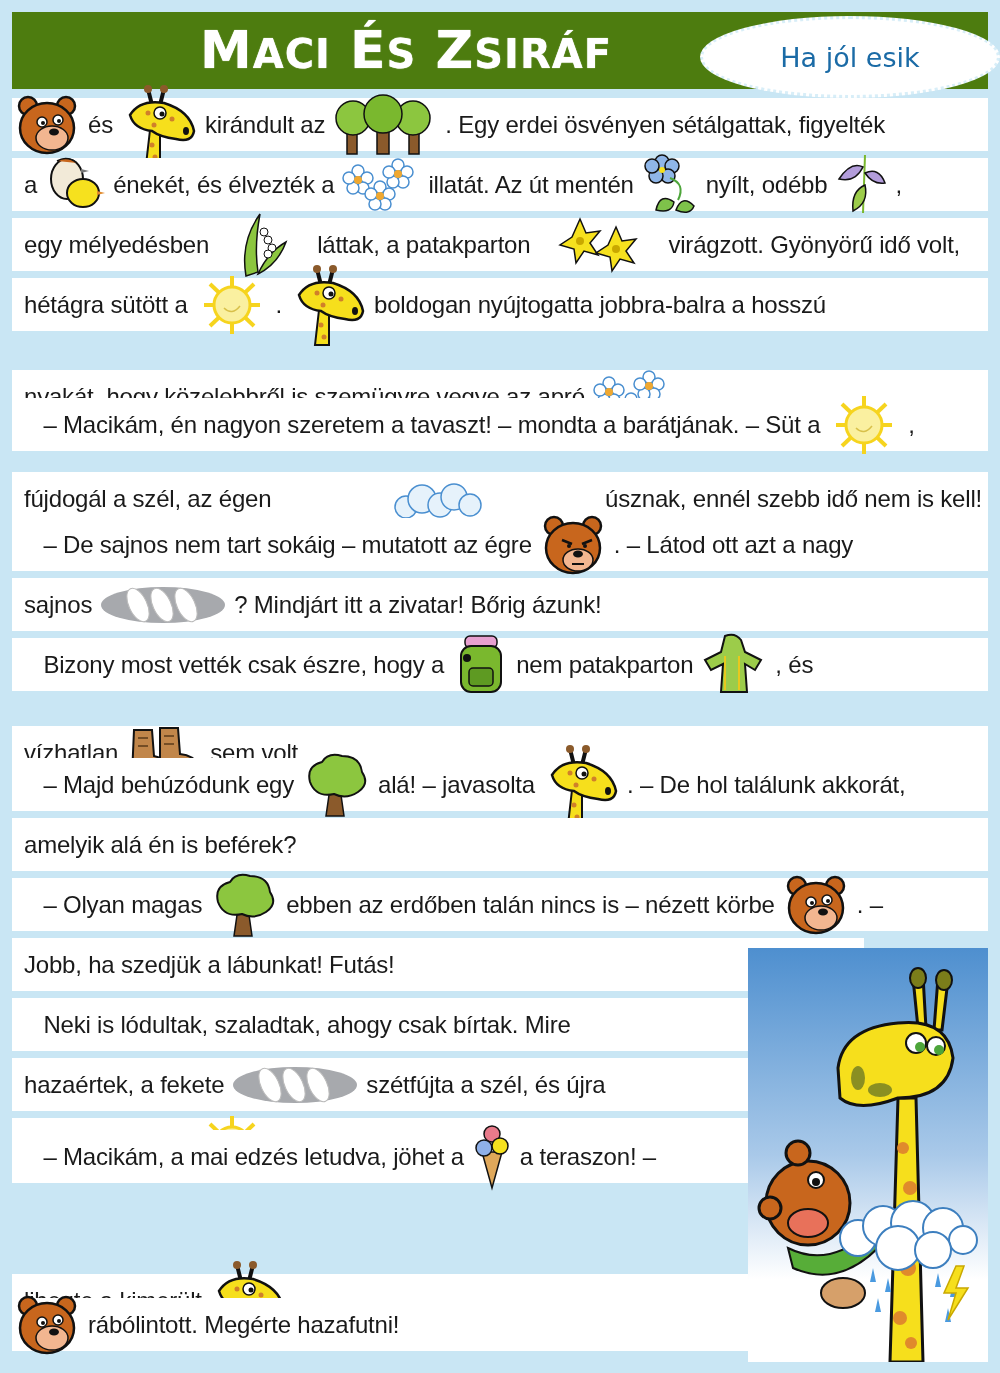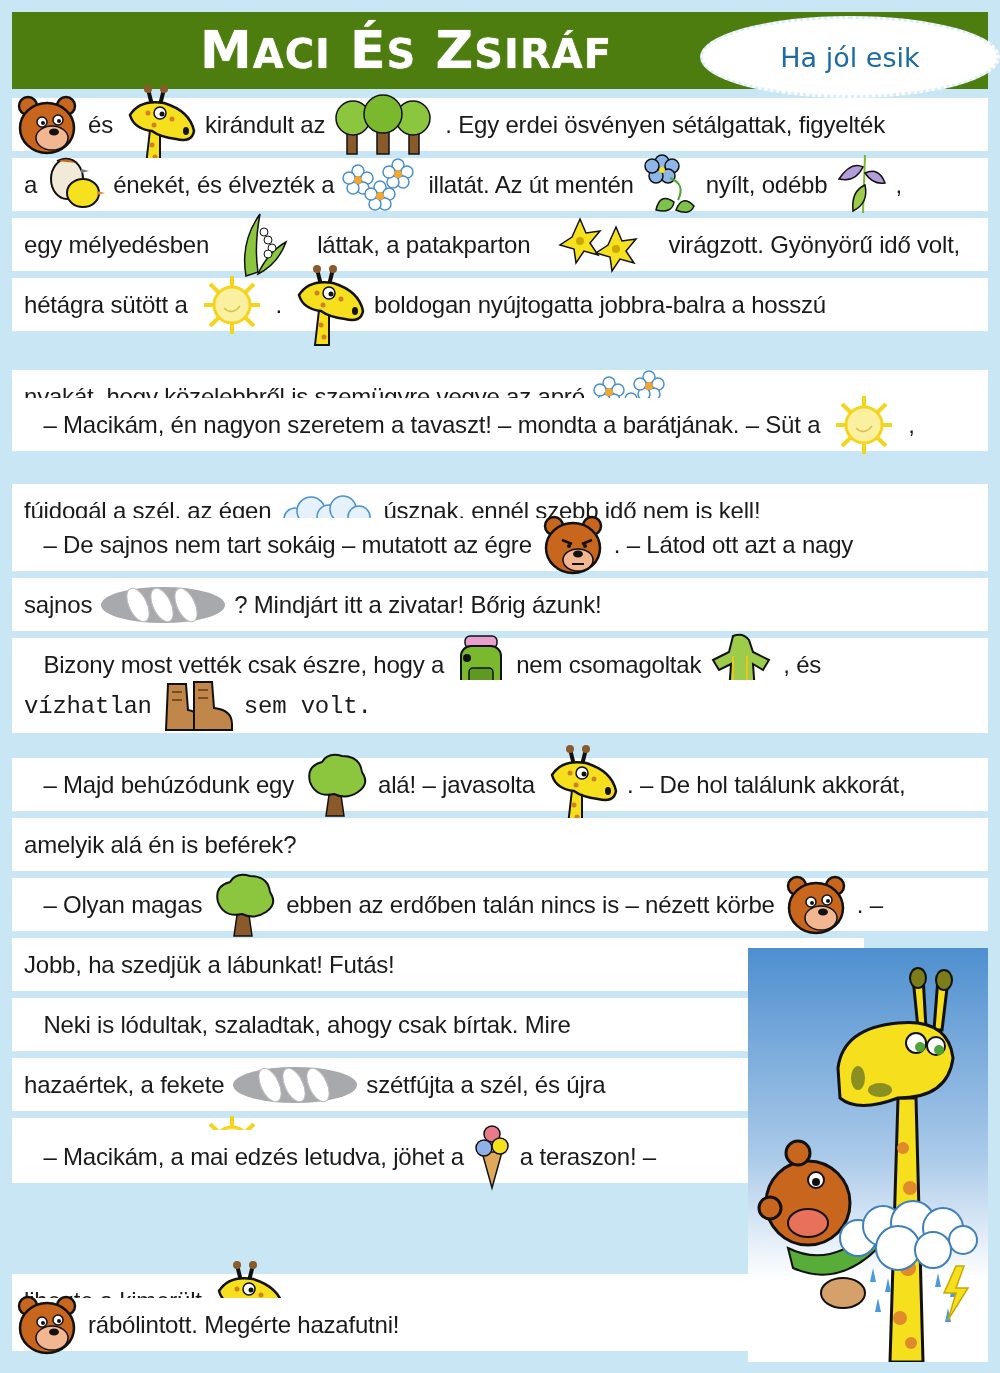--- a/index.html
+++ b/index.html
@@ -291,21 +291,21 @@
             <line x1="8" y1="31" x2="64" y2="31"></line>
             <line x1="14" y1="10" x2="58" y2="52"></line>
             <line x1="58" y1="10" x2="14" y2="52"></line>
           </g>
           <circle cx="36" cy="31" r="18" fill="#faf0a0" stroke="#f6d41e" stroke-width="3"></circle>
           <path d="M28 34 Q36 42 44 32" fill="none" stroke="#d8c04a" stroke-width="1.5"></path>
         </svg>
       </span>
       <span class="txt">,</span>
     </div>
-    <div class="row full" style="top: 484px;">
+    <div class="row full" style="top: 472px; justify-content: space-between;">
       <span class="txt">fújdogál a szél, az égen</span>
       <span class="ic" style="width: 100px;">
         <svg width="96" height="44" viewBox="0 0 96 44">
           <g fill="#e6f2fb" stroke="#4a8fd0" stroke-width="1.5">
             <circle cx="16" cy="30" r="11"></circle>
             <circle cx="32" cy="22" r="14"></circle>
             <circle cx="50" cy="28" r="12"></circle>
             <circle cx="64" cy="20" r="13"></circle>
             <circle cx="80" cy="28" r="11"></circle>
           </g>
@@ -347,30 +347,30 @@
     <div class="row full" style="top: 638px;">
       <span class="txt">&nbsp;&nbsp;&nbsp;Bizony most vették csak észre, hogy a</span>
       <span class="ic" style="width: 60px;">
         <svg width="54" height="62" viewBox="0 0 54 62">
           <rect x="12" y="2" width="32" height="12" rx="5" fill="#e8a0d0" stroke="#111" stroke-width="1.5"></rect>
           <rect x="8" y="12" width="40" height="46" rx="10" fill="#7ab82e" stroke="#111" stroke-width="2"></rect>
           <rect x="16" y="34" width="24" height="18" rx="4" fill="#5e9a22" stroke="#111" stroke-width="1.5"></rect>
           <circle cx="14" cy="24" r="4" fill="#111"></circle>
         </svg>
       </span>
-      <span class="txt">nem csomagoltak</span>
+      <span class="txt">nem patakparton</span>
       <span class="ic" style="width: 70px;">
         <svg width="66" height="62" viewBox="0 0 66 62">
           <path d="M24 2 Q34 -2 40 6 L44 18 L60 26 L54 36 L44 30 L46 58 L20 58 L22 30 L10 36 L4 26 L20 18 Z" fill="#9ccc4a" stroke="#111" stroke-width="2"></path>
           <path d="M24 22 L24 56 M38 22 L38 56" stroke="#e8c81e" stroke-width="2"></path>
         </svg>
       </span>
       <span class="txt">, és</span>
     </div>
-    <div class="row full" style="top: 680px; font-family: Liberation Mono, monospace;">
+    <div class="row full" style="top: 726px;">
       <span class="txt">vízhatlan</span>
       <span class="ic" style="width: 80px;">
         <svg width="76" height="54" viewBox="0 0 76 54">
           <path d="M8 4 L26 4 L28 30 Q40 32 40 44 L40 50 L6 50 Z" fill="#c1864a" stroke="#111" stroke-width="2"></path>
           <path d="M34 2 L52 2 L54 28 Q72 30 72 44 L72 50 L34 50 Z" fill="#c1864a" stroke="#111" stroke-width="2"></path>
           <g stroke="#5a3a1a" stroke-width="1.5">
             <line x1="12" y1="12" x2="22" y2="12"></line>
             <line x1="12" y1="20" x2="22" y2="20"></line>
             <line x1="38" y1="10" x2="48" y2="10"></line>
             <line x1="38" y1="18" x2="48" y2="18"></line>

